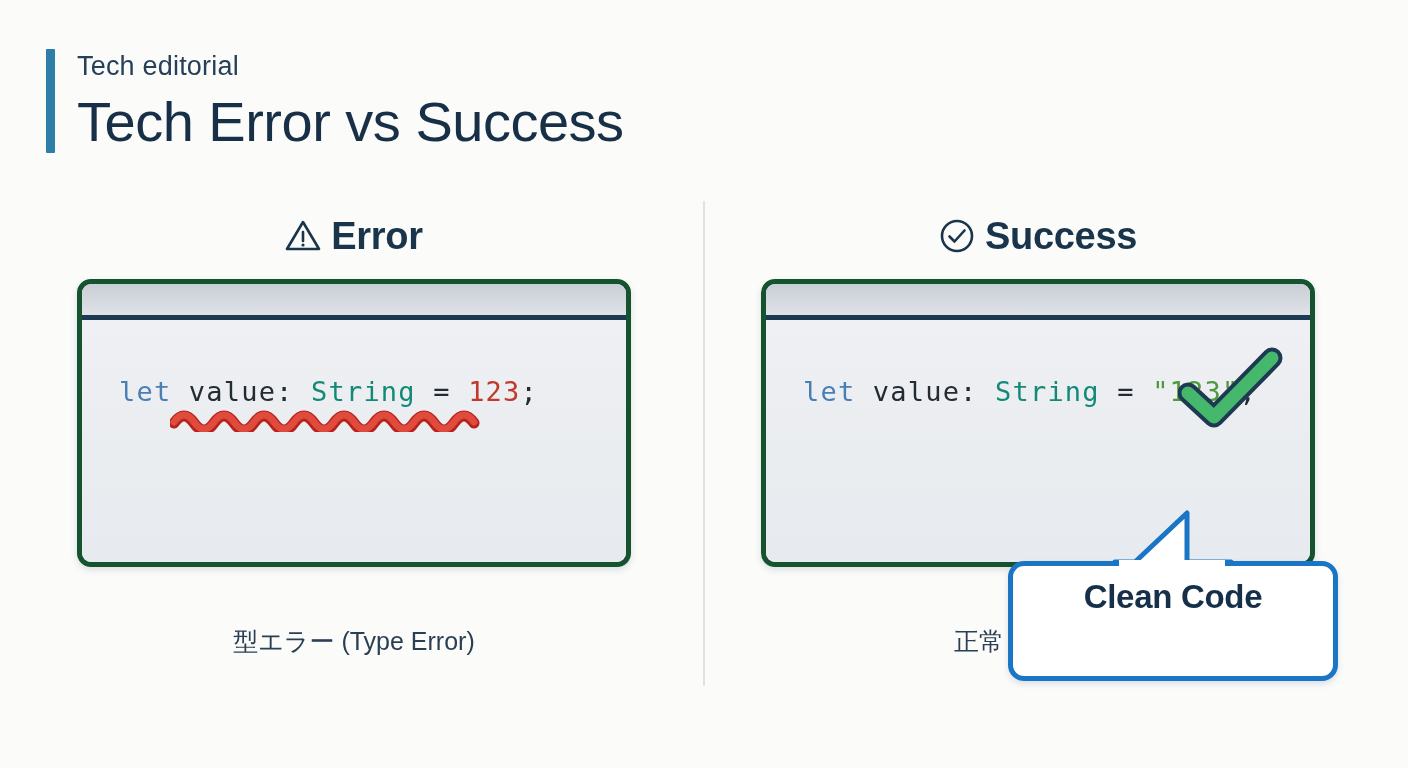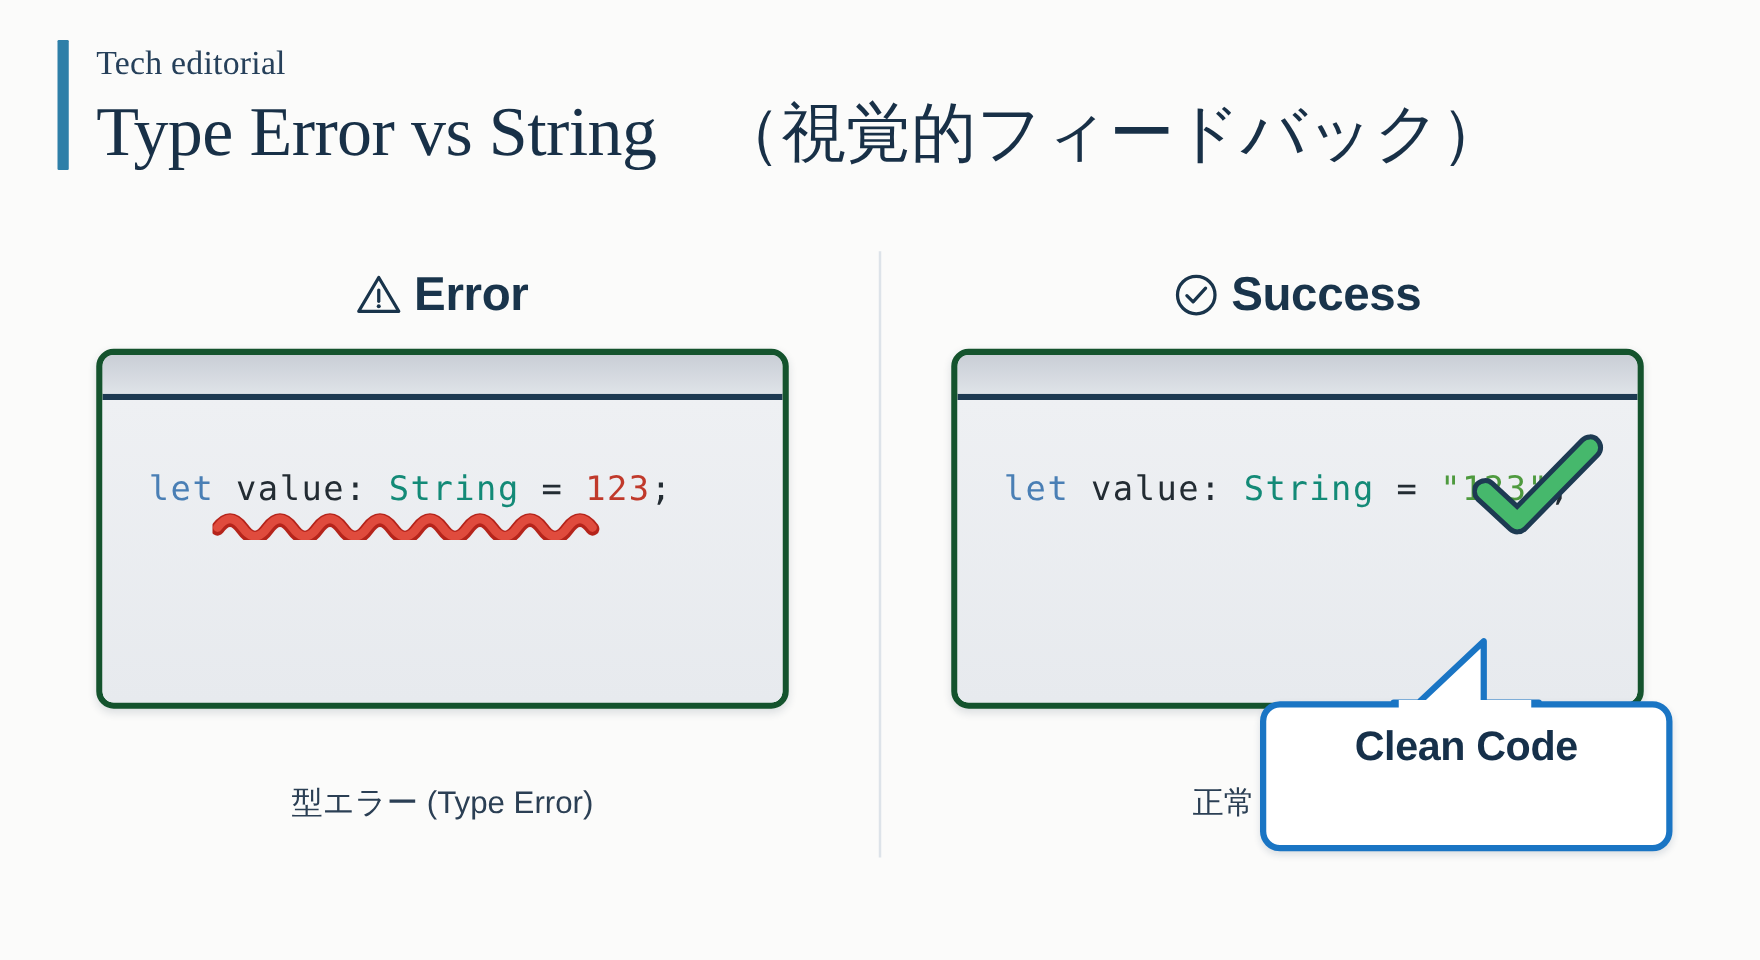--- a/index.html
+++ b/index.html
@@ -13,24 +13,23 @@
     font-family: "Liberation Sans", "DejaVu Sans", sans-serif;
     color: #1d3448;
     overflow: hidden;
     position: relative;
   }
 
   
   .header {
     position: absolute;
     left: 46px;
-    top: 32px;
+    top: 49px;
     display: flex;
-    align-items: center;
-    font-family: Liberation Serif, serif;
+    align-items: flex-start;
   }
   .accent-bar {
     width: 9px;
     height: 104px;
     background: #2e7fa8;
     border-radius: 1px;
     flex: none;
   }
   .header-text {
     margin-left: 22px;
@@ -216,22 +215,21 @@
   .caption.right { left: 728px; }
 </style>
 </head>
 <body>
 
 <div class="header">
   <div class="accent-bar"></div>
   <div class="header-text">
     <div class="eyebrow">Tech editorial</div>
     <div class="title-row">
-      <div class="title-main">Type Error vs String</div>
-      <div class="title-jp">（視覚的フィードバック）</div>
+      <div class="title-main">Tech Error vs Success</div>
     </div>
   </div>
 </div>
 
 <div class="divider"></div>
 
 <div class="panel left">
 
   <div class="panel-head">
     <span class="glyph">

